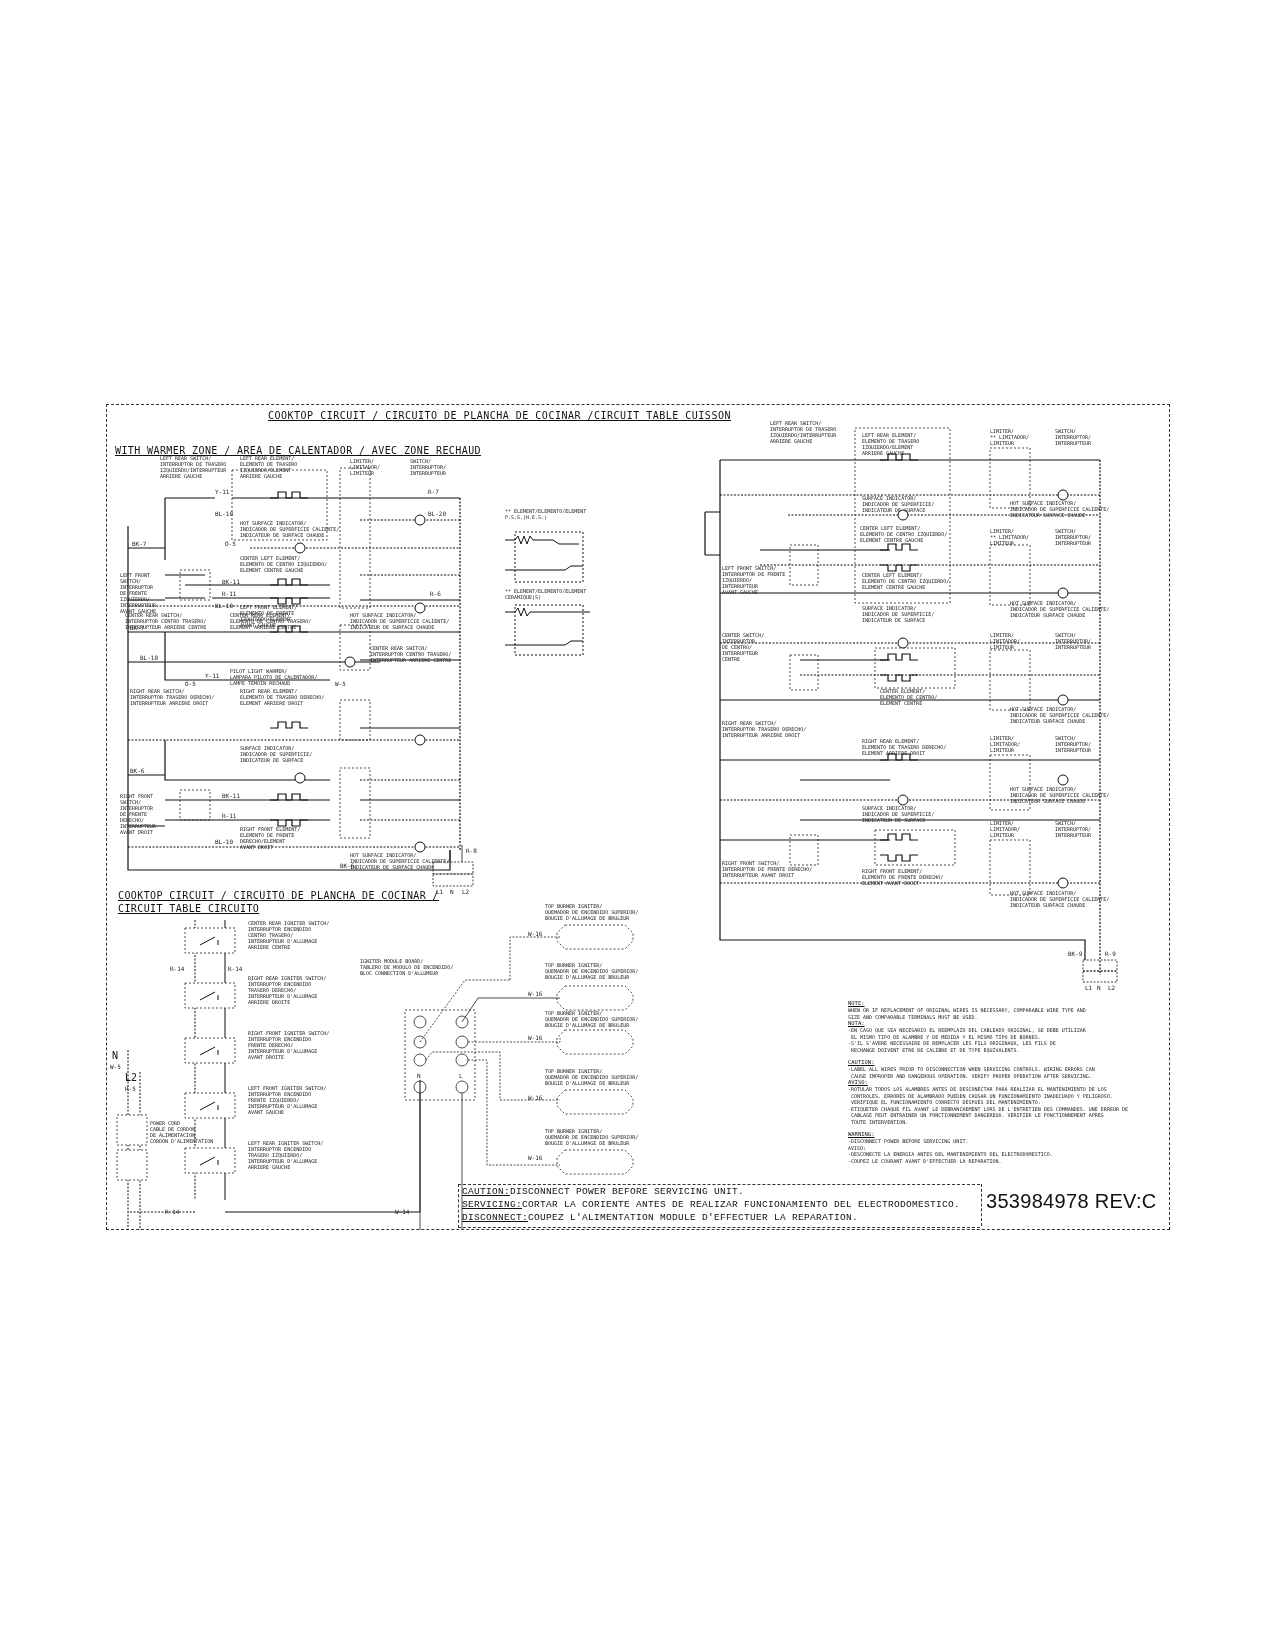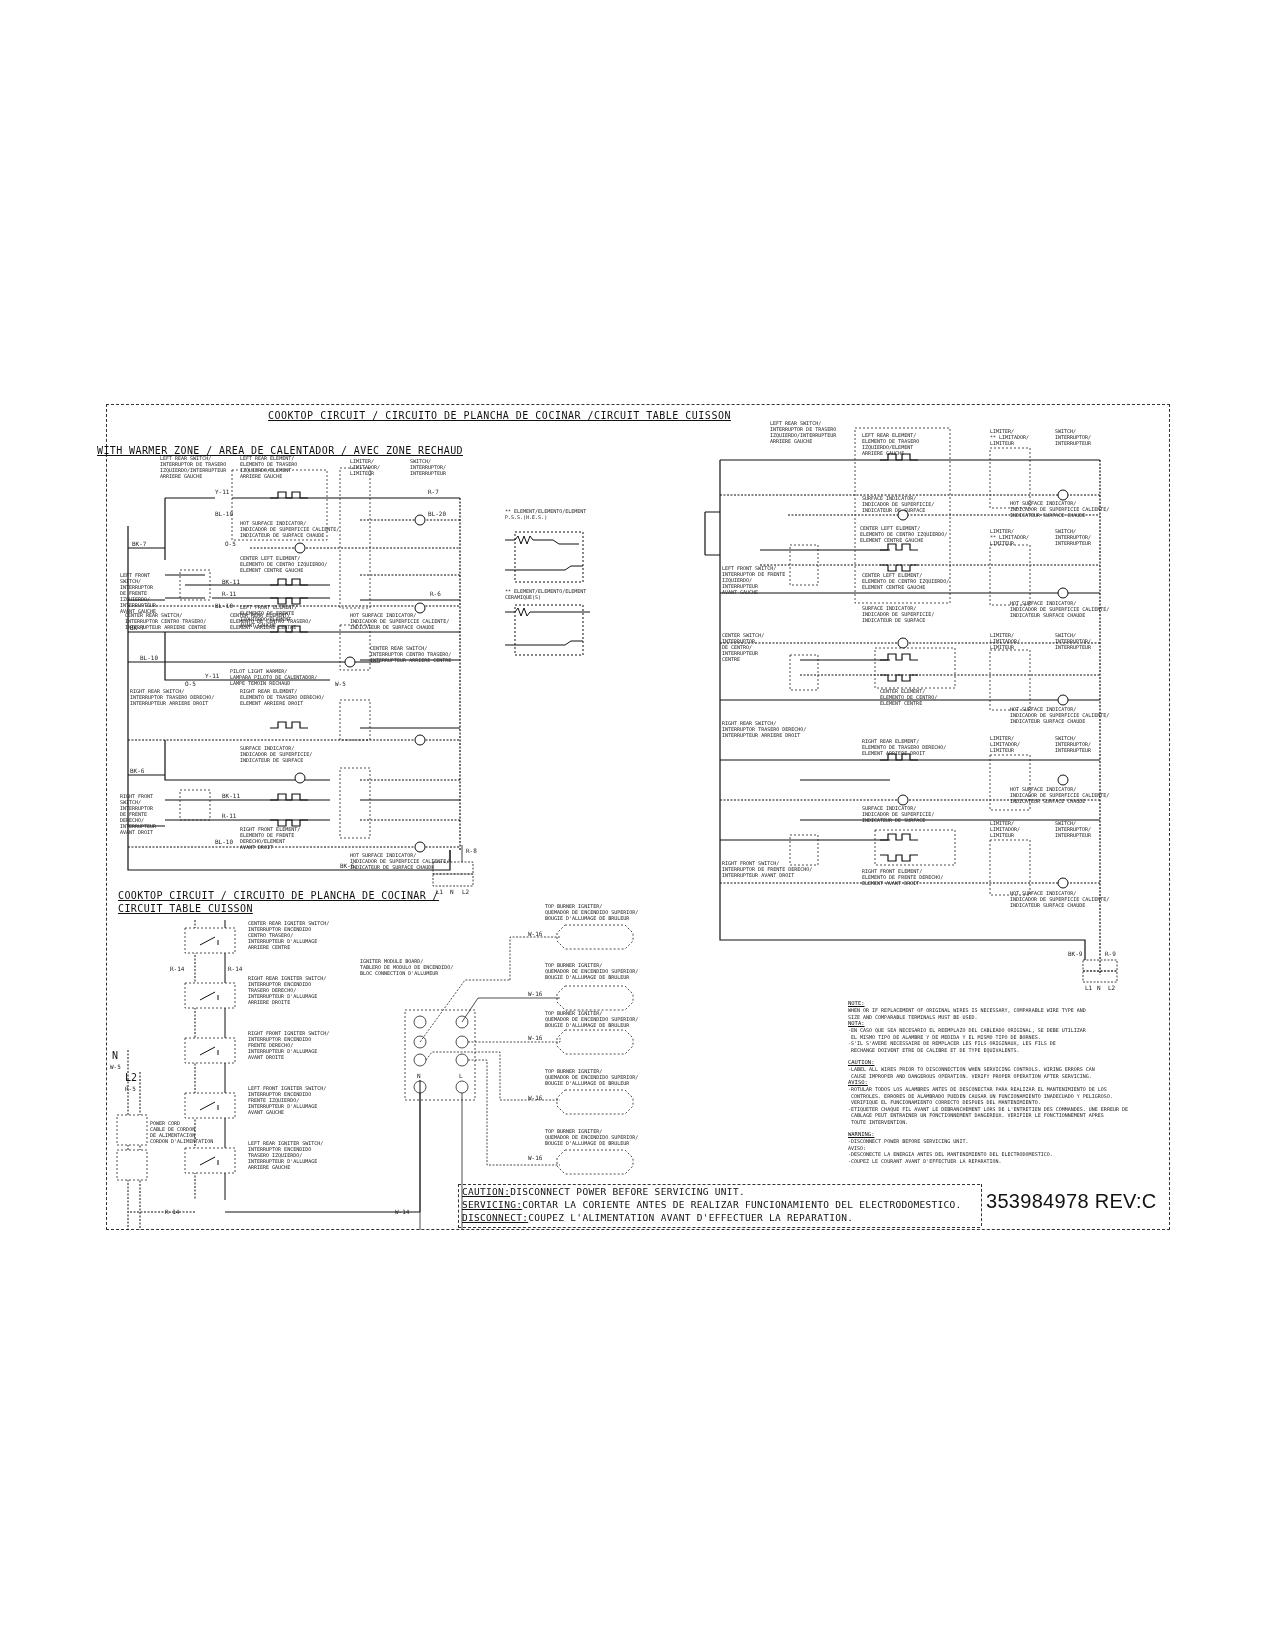--- a/index.html
+++ b/index.html
@@ -4,38 +4,38 @@
 <style>
   html,body{margin:0;padding:0;background:#fff;}
   body{width:1275px;height:1650px;position:relative;overflow:hidden;font-family:"DejaVu Sans Mono","Liberation Mono",monospace;color:#111;}
   .sheet{position:absolute;left:106px;top:404px;width:1062px;height:824px;border:1px dashed #333;}
   .abs{position:absolute;white-space:nowrap;}
   .t-main{font-size:10px;letter-spacing:0.5px;text-decoration:underline;}
   .t-sub{font-size:10px;letter-spacing:0.4px;text-decoration:underline;}
   .tiny{font-size:5px;line-height:6px;color:#222;white-space:pre;}
   .wl{font-size:6px;color:#222;}
   svg{position:absolute;left:0;top:0;}
-  .caution{position:absolute;left:458px;top:1184px;width:521px;height:42px;border:1px dashed #333;border-right:none;}
+  .caution{position:absolute;left:458px;top:1184px;width:521px;height:42px;border:1px dashed #333;border-right:none;font-family:Liberation Mono, monospace;}
   .caution div{font-size:9.5px;line-height:13px;padding-left:3px;white-space:nowrap;letter-spacing:0.3px;}
   .caution .u{text-decoration:underline;}
   .partno{position:absolute;left:981px;top:1184px;width:186px;height:42px;border-left:1px dashed #333;}
   .partno span{font-family:"Liberation Sans","DejaVu Sans",sans-serif;font-size:20px;position:absolute;left:4px;top:6px;letter-spacing:0.3px;}
   .notes{position:absolute;left:848px;top:1000px;width:320px;}
   .notes .h{font-size:5.5px;text-decoration:underline;line-height:7px;}
   .notes .p{font-size:5px;line-height:6.5px;white-space:pre;color:#222;}
 </style>
 </head>
 <body>
 
 <div class="sheet"></div>
 
 <div class="abs t-main" style="left:268px;top:410px;">COOKTOP CIRCUIT / CIRCUITO DE PLANCHA DE COCINAR /CIRCUIT TABLE CUISSON</div>
-<div class="abs t-sub" style="left:97px;top:445px;">WITH WARMER ZONE / AREA DE CALENTADOR / AVEC ZONE RECHAUD</div>
+<div class="abs t-sub" style="left:115px;top:445px;">WITH WARMER ZONE / AREA DE CALENTADOR / AVEC ZONE RECHAUD</div>
 <div class="abs t-sub" style="left:118px;top:890px;">COOKTOP CIRCUIT / CIRCUITO DE PLANCHA DE COCINAR /</div>
-<div class="abs t-sub" style="left:118px;top:903px;">CIRCUIT TABLE CUISSON</div>
+<div class="abs t-sub" style="left:118px;top:903px;">CIRCUIT TABLE CIRCUITO</div>
 
 <svg width="1275" height="1650">
   <g stroke="#111" stroke-width="1.2" fill="none">
 
     <path d="M128 526 V870 H450 V850"></path>
     <path d="M165 498 H215 M232 498 H360"></path>
     <path d="M165 498 V560"></path>
     <path d="M128 548 H165 M128 600 H165"></path>
     <path d="M165 575 H205 M185 585 H330"></path>
     <path d="M165 598 H205 M212 598 H330"></path>
@@ -506,17 +506,17 @@
   <div class="h">WARNING:</div>
   <div class="p">-DISCONNECT POWER BEFORE SERVICING UNIT.</div>
   <div class="p">AVISO:</div>
   <div class="p">-DESCONECTE LA ENERGIA ANTES DEL MANTENIMIENTO DEL ELECTRODOMESTICO.</div>
   <div class="p">-COUPEZ LE COURANT AVANT D'EFFECTUER LA REPARATION.</div>
 </div>
 
 <div class="caution">
   <div><span class="u">CAUTION:</span><span>DISCONNECT POWER BEFORE SERVICING UNIT.</span></div>
   <div><span class="u">SERVICING:</span><span>CORTAR LA CORIENTE ANTES DE REALIZAR FUNCIONAMIENTO DEL ELECTRODOMESTICO.</span></div>
-  <div><span class="u">DISCONNECT:</span><span>COUPEZ L'ALIMENTATION AVANT D'EFFECTUER LA REPARATION.</span></div>
+  <div><span class="u">DISCONNECT:</span><span>COUPEZ L'ALIMENTATION MODULE D'EFFECTUER LA REPARATION.</span></div>
 </div>
 <div class="partno">
   <span>353984978 REV:C</span>
 </div>
 
 </body></html>

